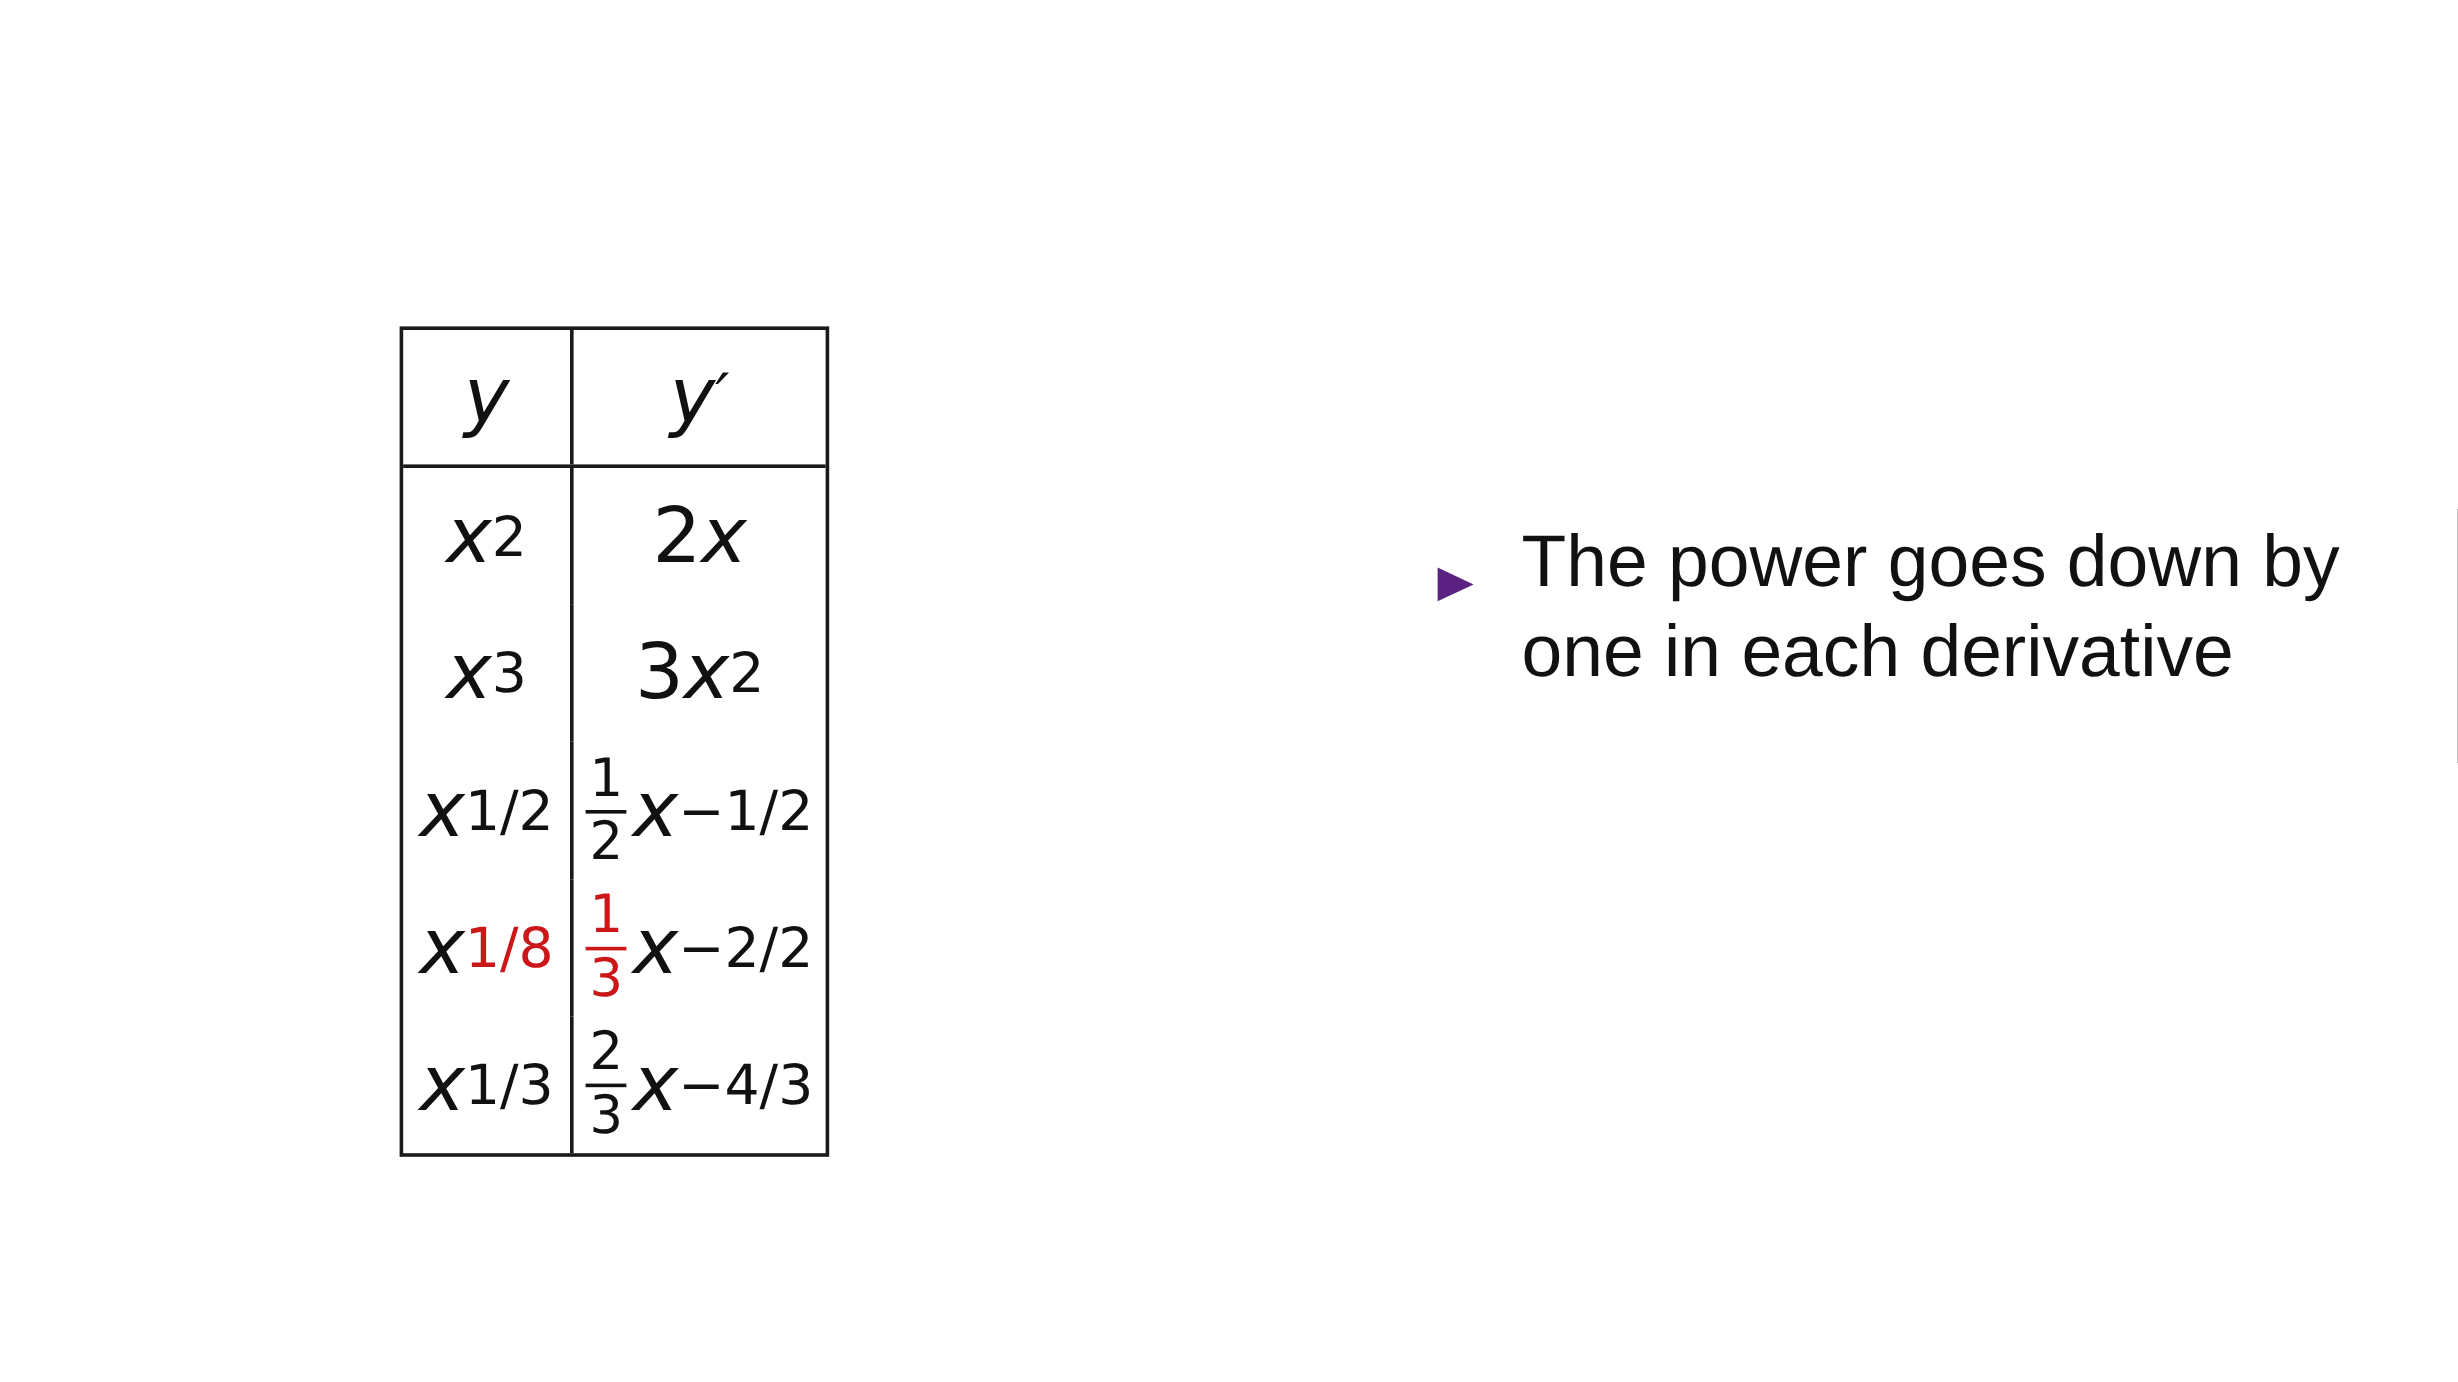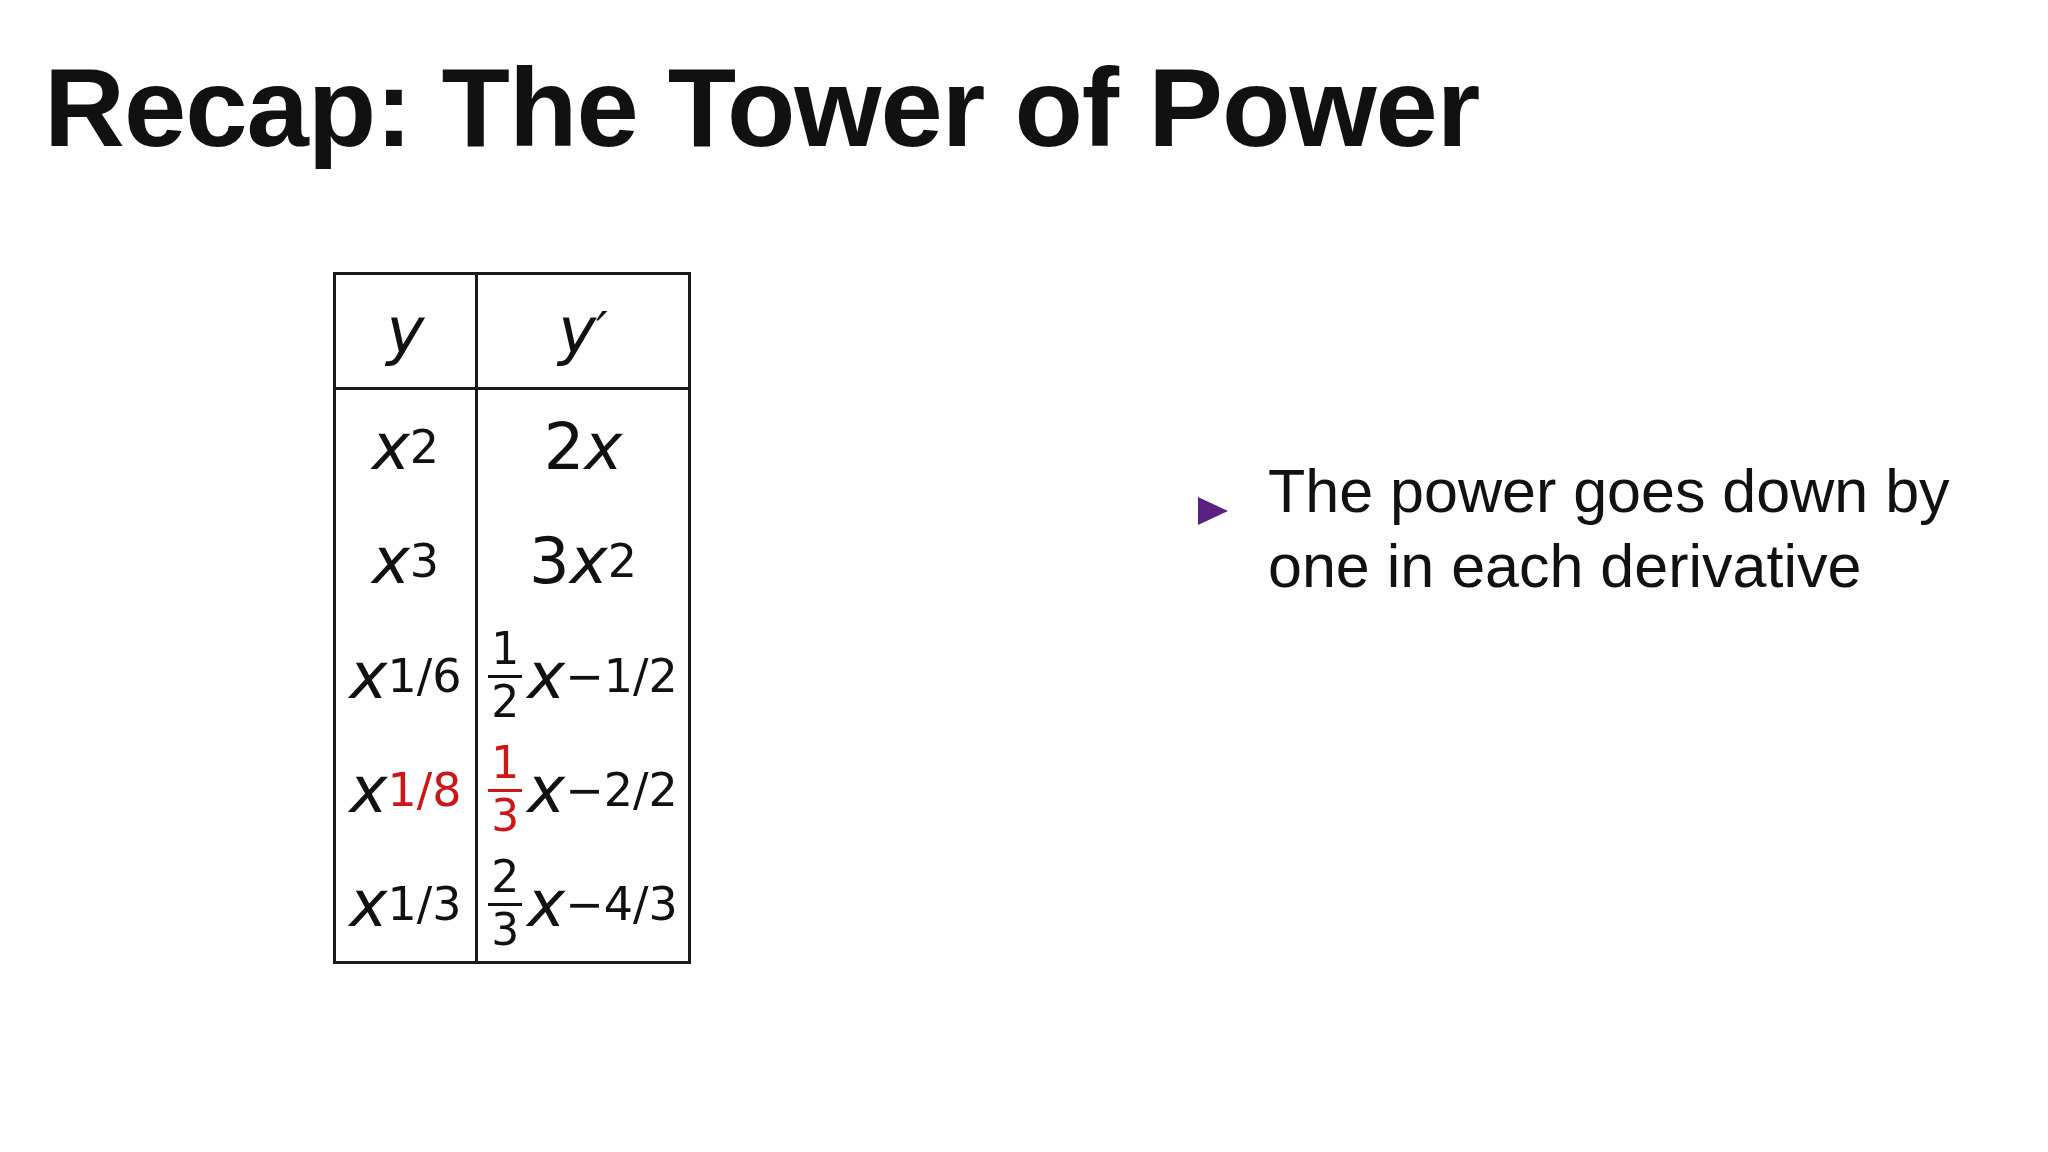--- a/index.html
+++ b/index.html
@@ -80,21 +80,21 @@
     font-style:normal;
     margin-right:5px;
   }
   .frac .num{border-bottom:3px solid currentColor;padding:0 3px 2px;}
   .frac .den{padding-top:1px;}
   .red{color:var(--accent-red,#cc1719);}
 
   
   .bullet-item{
     position:absolute;
-    left:1198px;top:454px;
+    left:1198px;top:430px;
     width:780px;
   }
   .tri{
     position:absolute;
     left:0;top:43px;
     width:0;height:0;
     border-left:30px solid var(--bullet-purple,#5b2182);
     border-top:14px solid transparent;
     border-bottom:14px solid transparent;
   }
@@ -105,21 +105,20 @@
     font-size:61px;
     line-height:75px;
     color:var(--text,#111);
   }
 </style>
 </head>
 <body>
 
 <div class="slide">
 
-  <h1 class="title">Recap: The Tower of Power</h1>
 
   <div class="pow-table">
     <div class="thead">
       <div class="cell col-y">
         <span class="mi">y</span>
       </div>
       <div class="cell col-dy">
         <span class="mi">y</span>
           <span class="prime">′</span>
       </div>
@@ -147,21 +146,21 @@
         <div class="cell col-dy">
           <span class="mn">3</span>
             <span class="mi">x</span>
             <span class="sup">2</span>
         </div>
       </div>
 
       <div class="trow">
         <div class="cell col-y">
           <span class="mi">x</span>
-            <span class="sup">1/6</span>
+            <span class="sup">1/2</span>
         </div>
         <div class="cell col-dy">
           <span class="frac">
               <span class="num">1</span>
               <span class="den">2</span>
             </span>
             <span class="mi">x</span>
             <span class="sup">−1/2</span>
         </div>
       </div>

